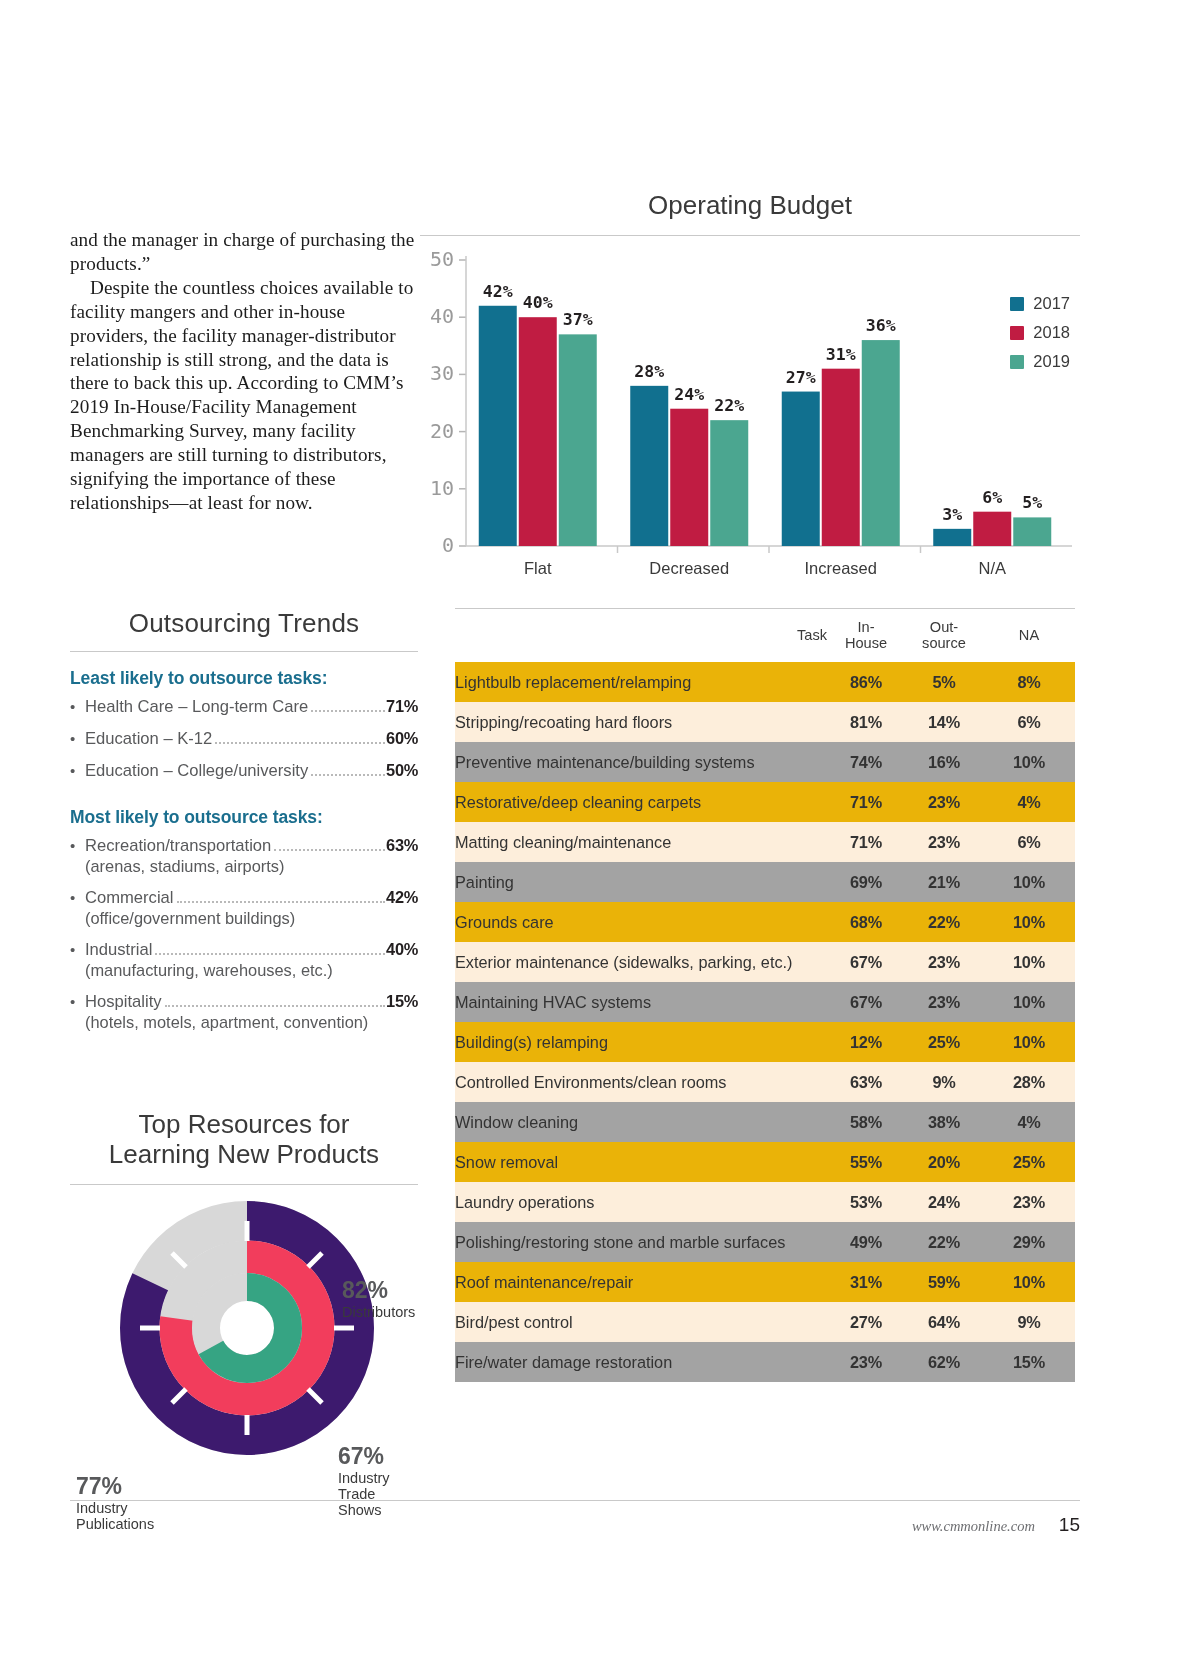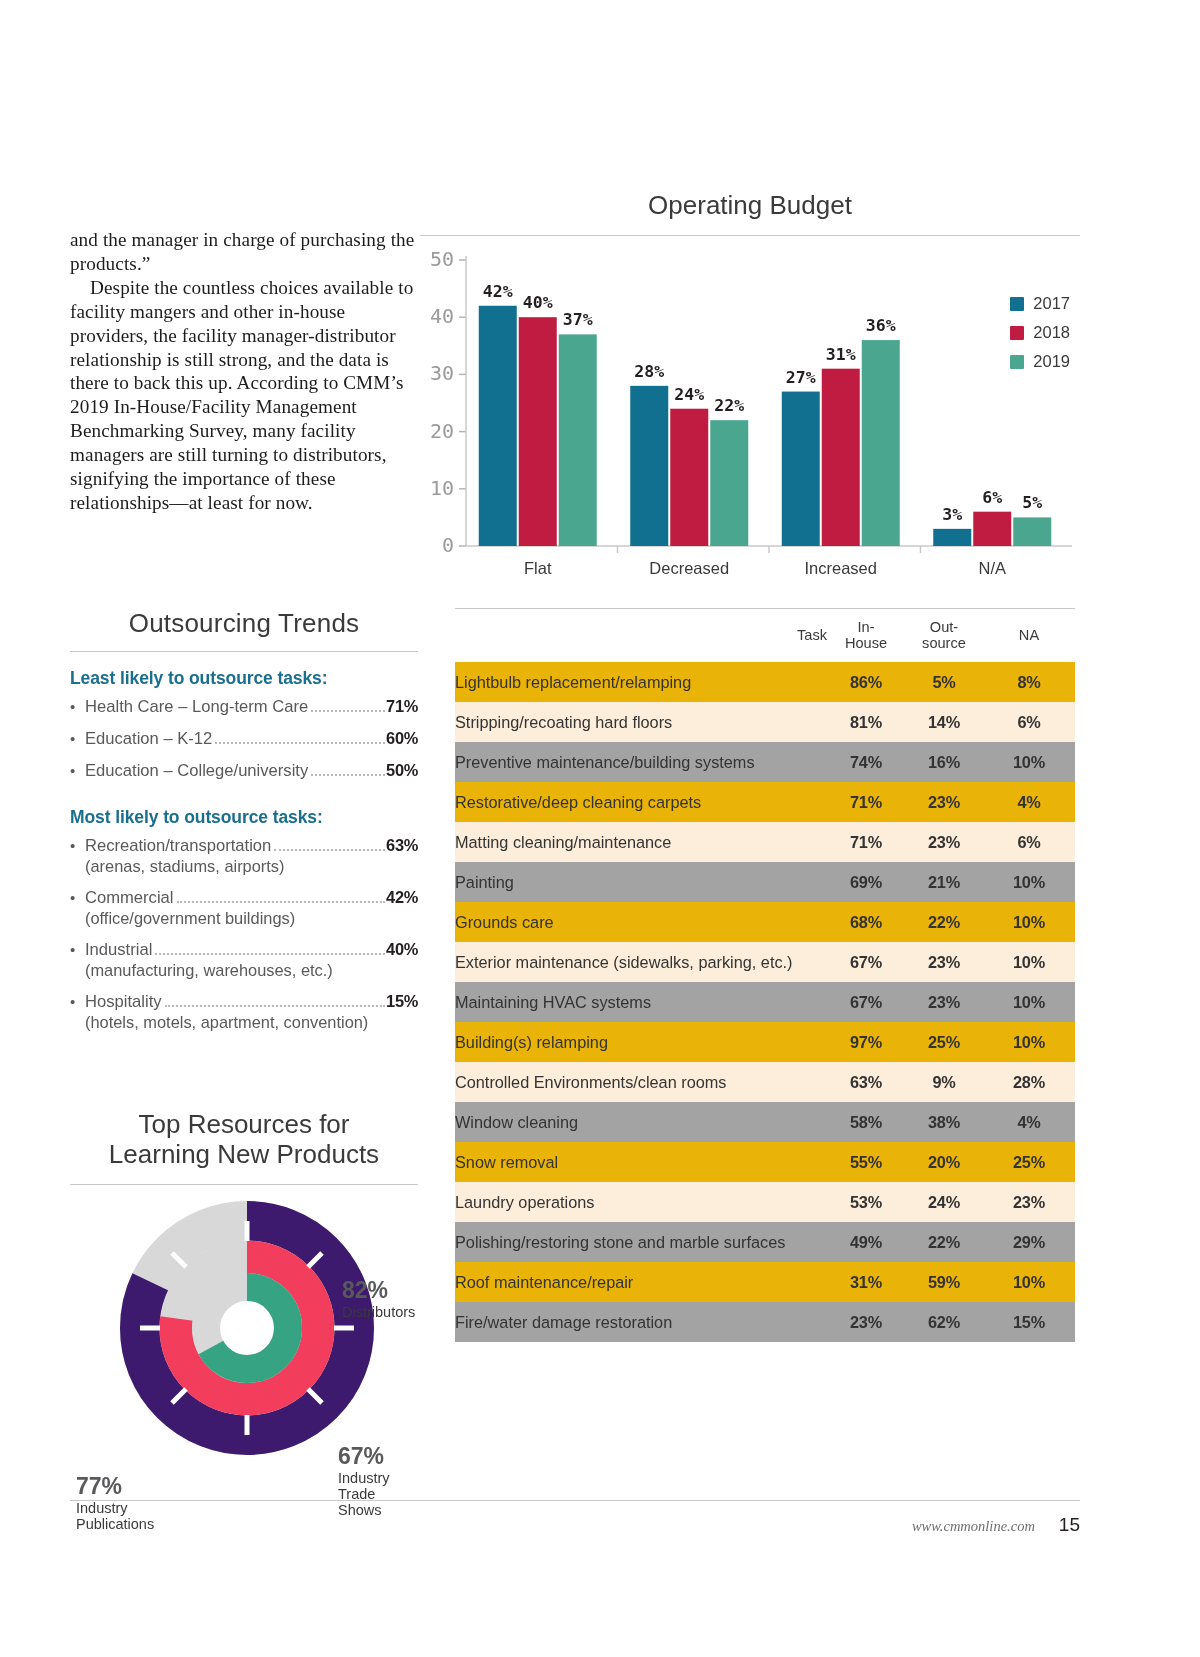--- a/index.html
+++ b/index.html
@@ -433,21 +433,21 @@
             <td class="td-num">10%</td>
           </tr>
           <tr class="r-gray">
             <td class="td-task">Maintaining HVAC systems</td>
             <td class="td-num">67%</td>
             <td class="td-num">23%</td>
             <td class="td-num">10%</td>
           </tr>
           <tr class="r-mint">
             <td class="td-task">Building(s) relamping</td>
-            <td class="td-num">97%</td>
+            <td class="td-num">12%</td>
             <td class="td-num">25%</td>
             <td class="td-num">10%</td>
           </tr>
           <tr class="r-peach">
             <td class="td-task">Controlled Environments/clean rooms</td>
             <td class="td-num">63%</td>
             <td class="td-num">9%</td>
             <td class="td-num">28%</td>
           </tr>
           <tr class="r-gray">
@@ -472,20 +472,26 @@
             <td class="td-task">Polishing/restoring stone and marble surfaces</td>
             <td class="td-num">49%</td>
             <td class="td-num">22%</td>
             <td class="td-num">29%</td>
           </tr>
           <tr class="r-mint">
             <td class="td-task">Roof maintenance/repair</td>
             <td class="td-num">31%</td>
             <td class="td-num">59%</td>
             <td class="td-num">10%</td>
+          </tr>
+          <tr class="r-peach">
+            <td class="td-task">Bird/pest control</td>
+            <td class="td-num">27%</td>
+            <td class="td-num">64%</td>
+            <td class="td-num">9%</td>
           </tr>
           <tr class="r-gray">
             <td class="td-task">Fire/water damage restoration</td>
             <td class="td-num">23%</td>
             <td class="td-num">62%</td>
             <td class="td-num">15%</td>
           </tr>
         </tbody>
     </table>
   </div>

